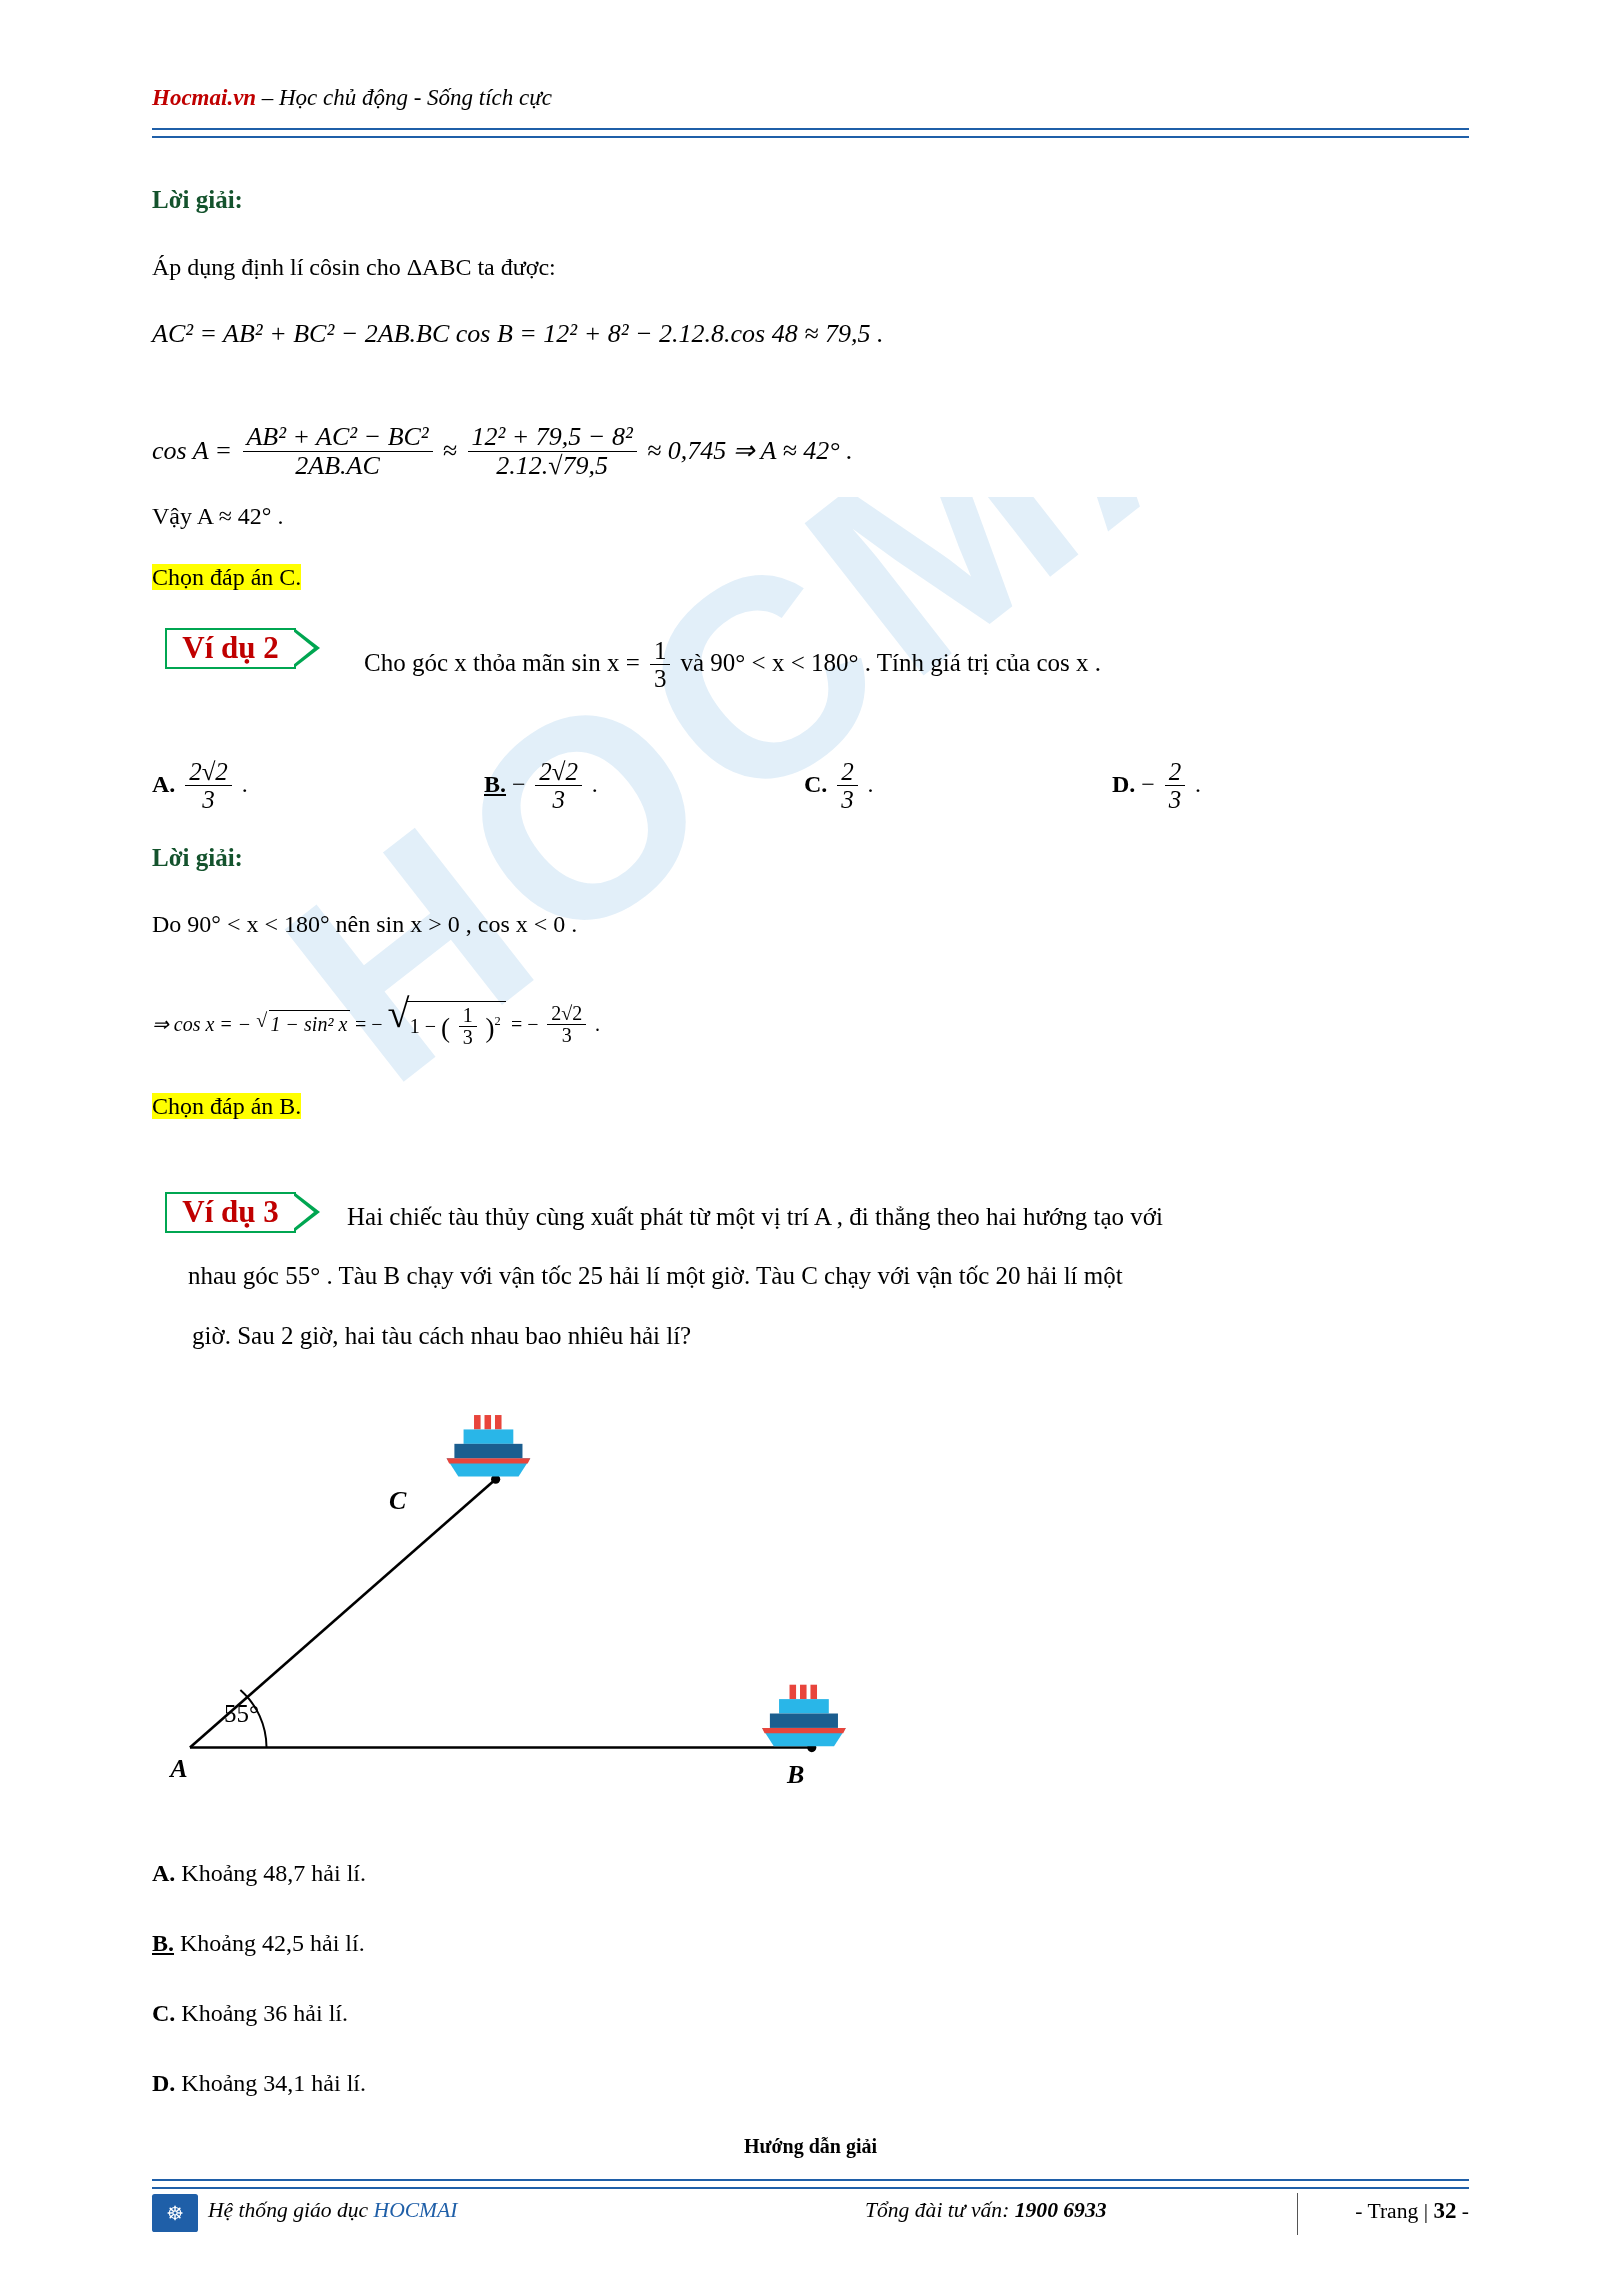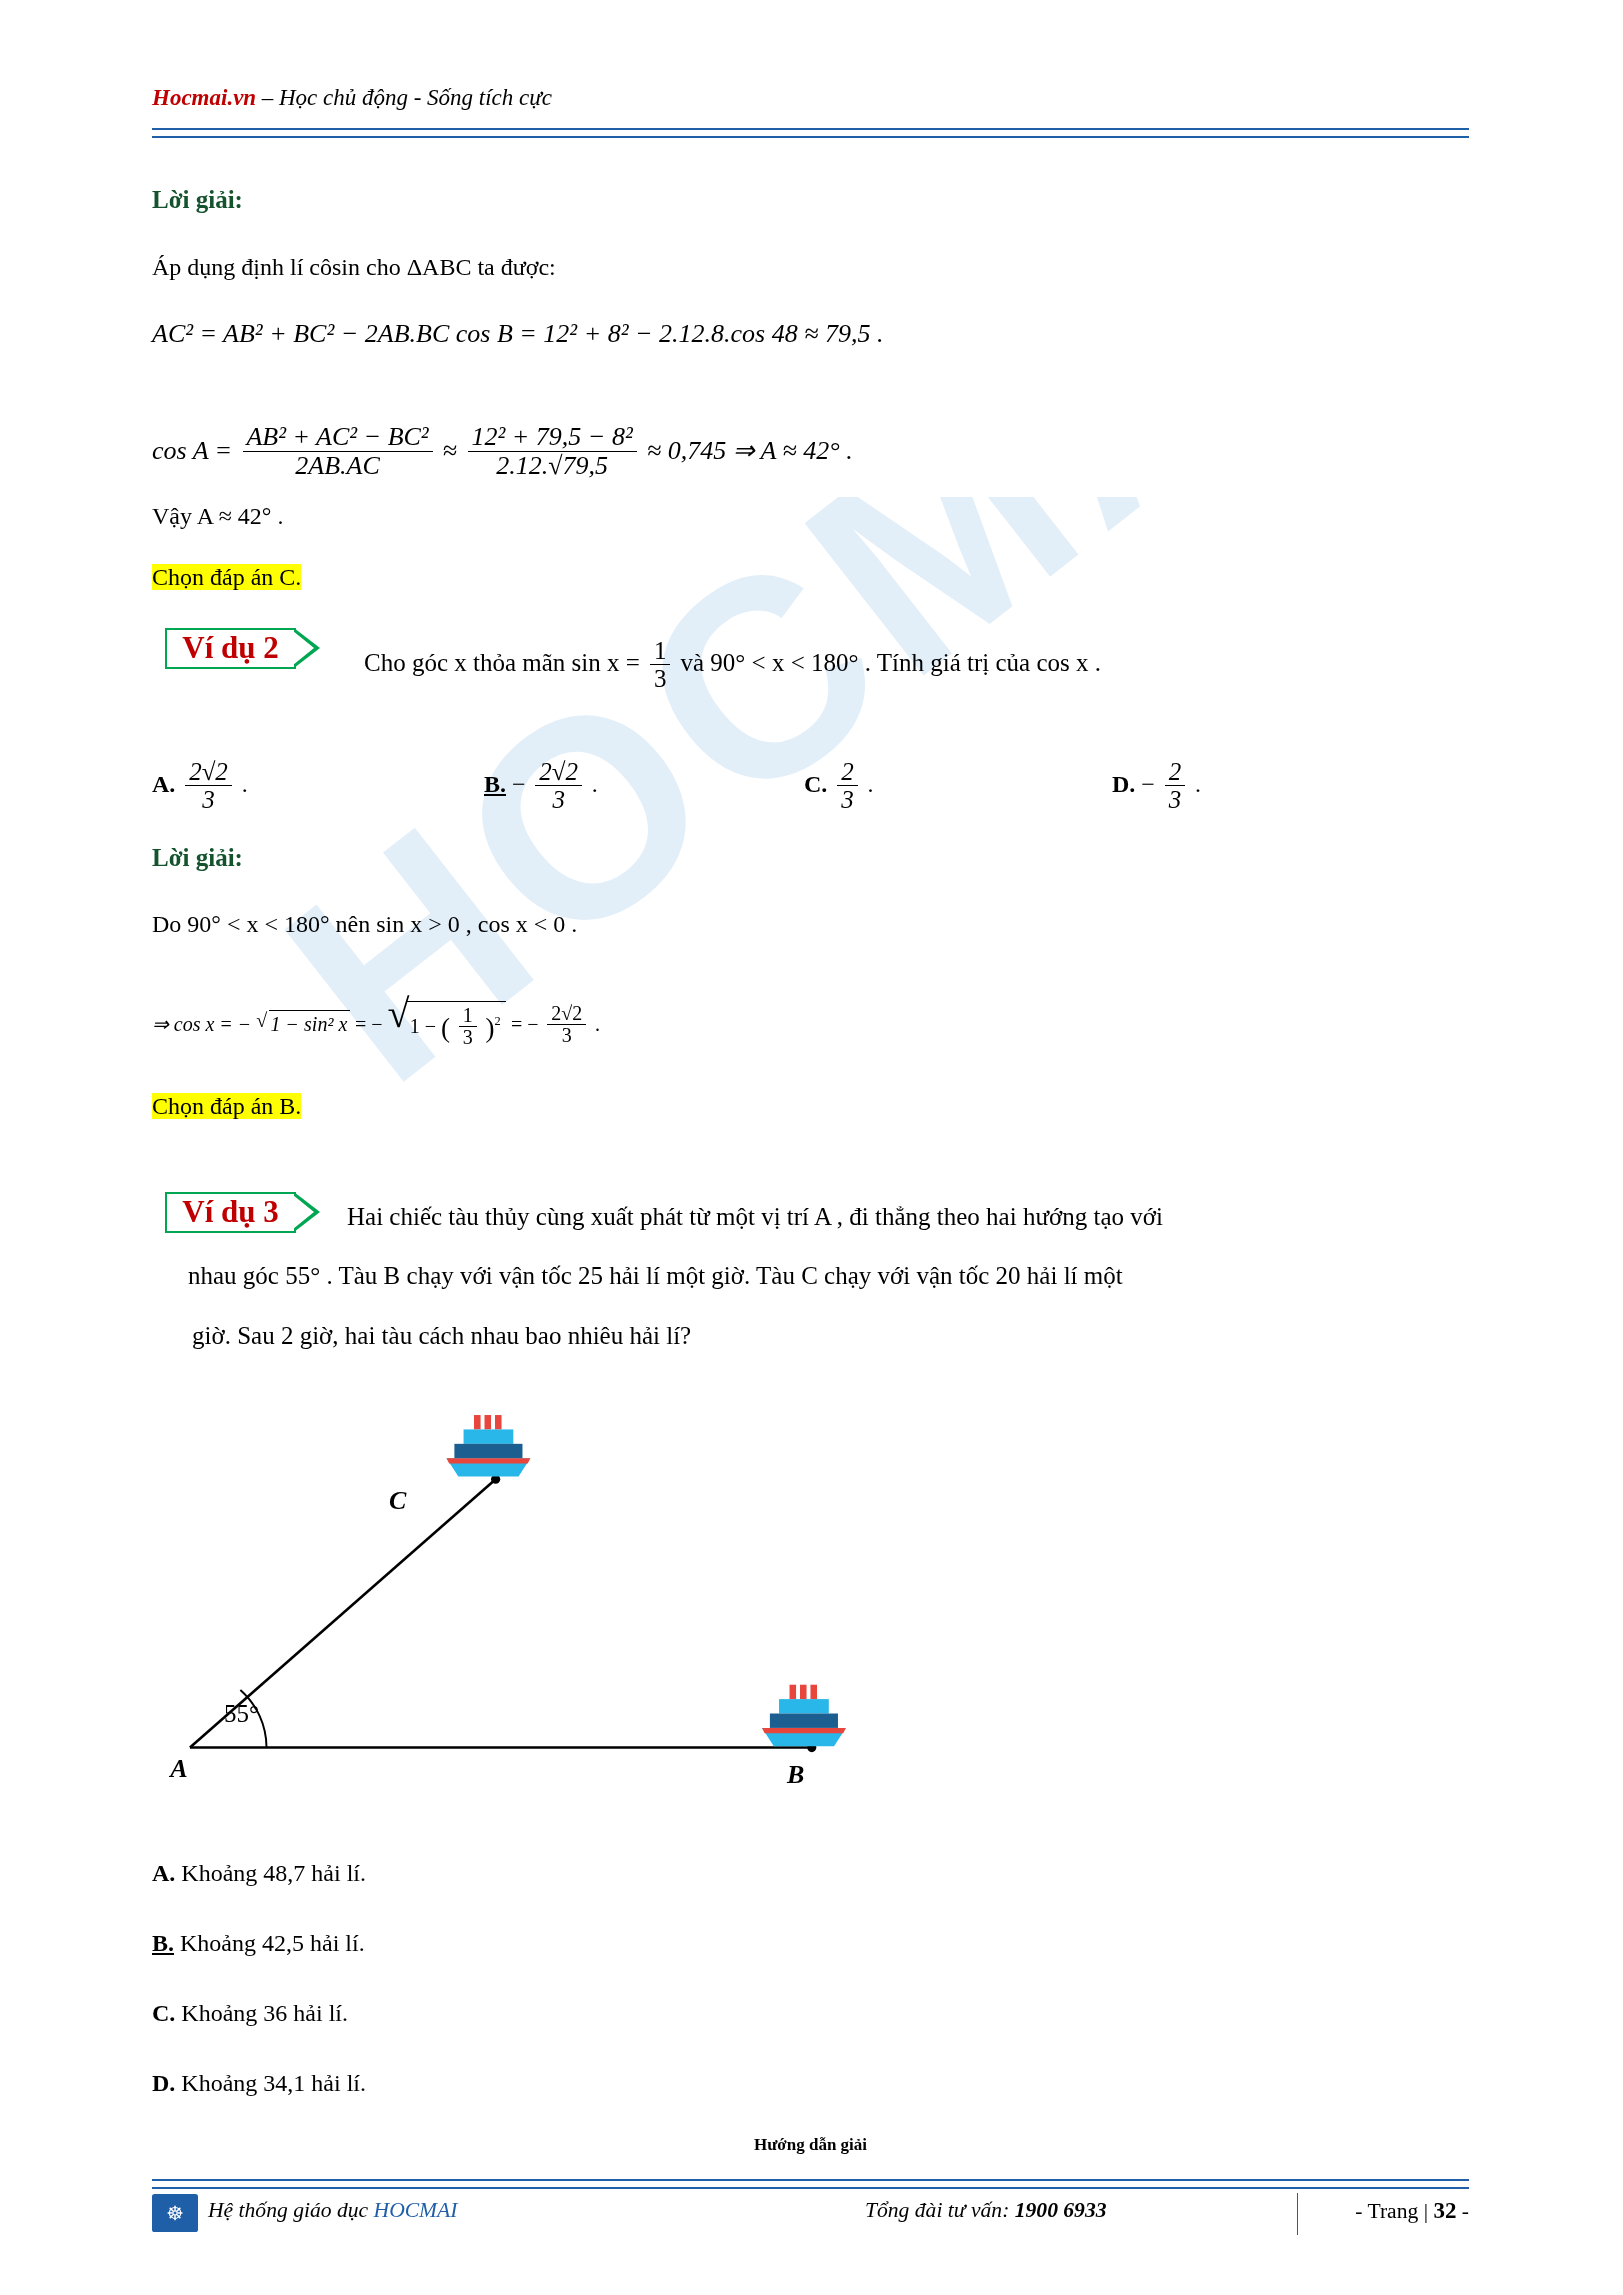--- a/index.html
+++ b/index.html
@@ -262,21 +262,21 @@
     font-size: 26px;
   }
   .fig-angle {
     position: absolute;
     font-size: 25px;
   }
 
   .center-bold {
     position: absolute;
     font-weight: bold;
-    font-size: 17px;
+    font-size: 20px;
     width: 1317px;
     text-align: center;
   }
 </style>
 </head>
 <body>
 
 <div class="page">
 
   <div class="watermark">

